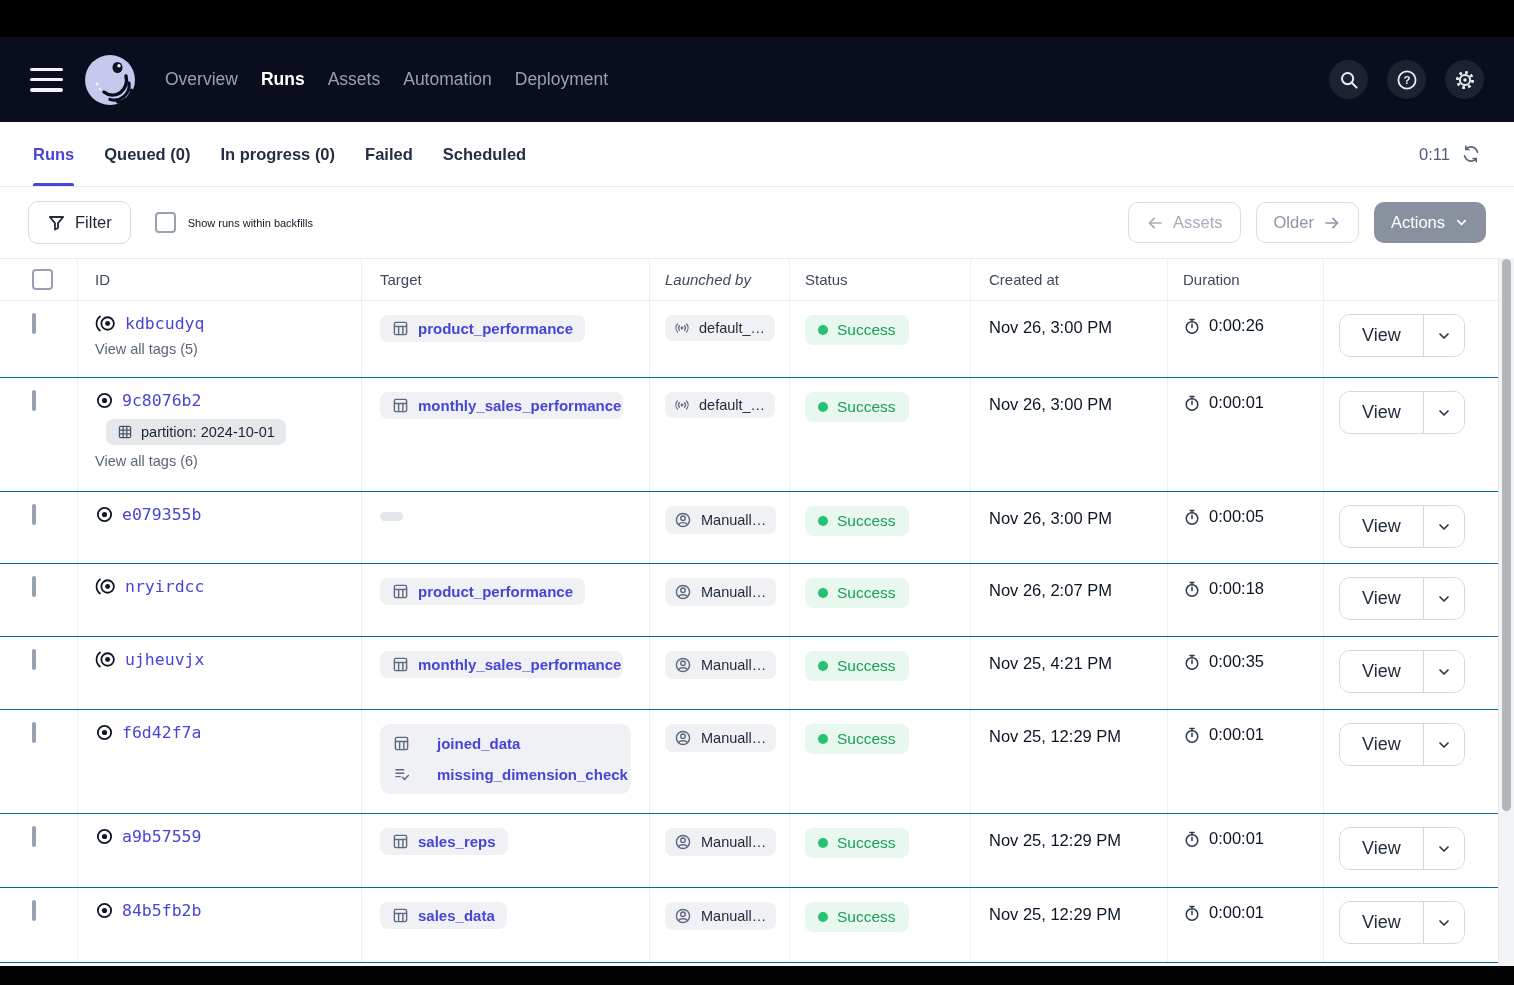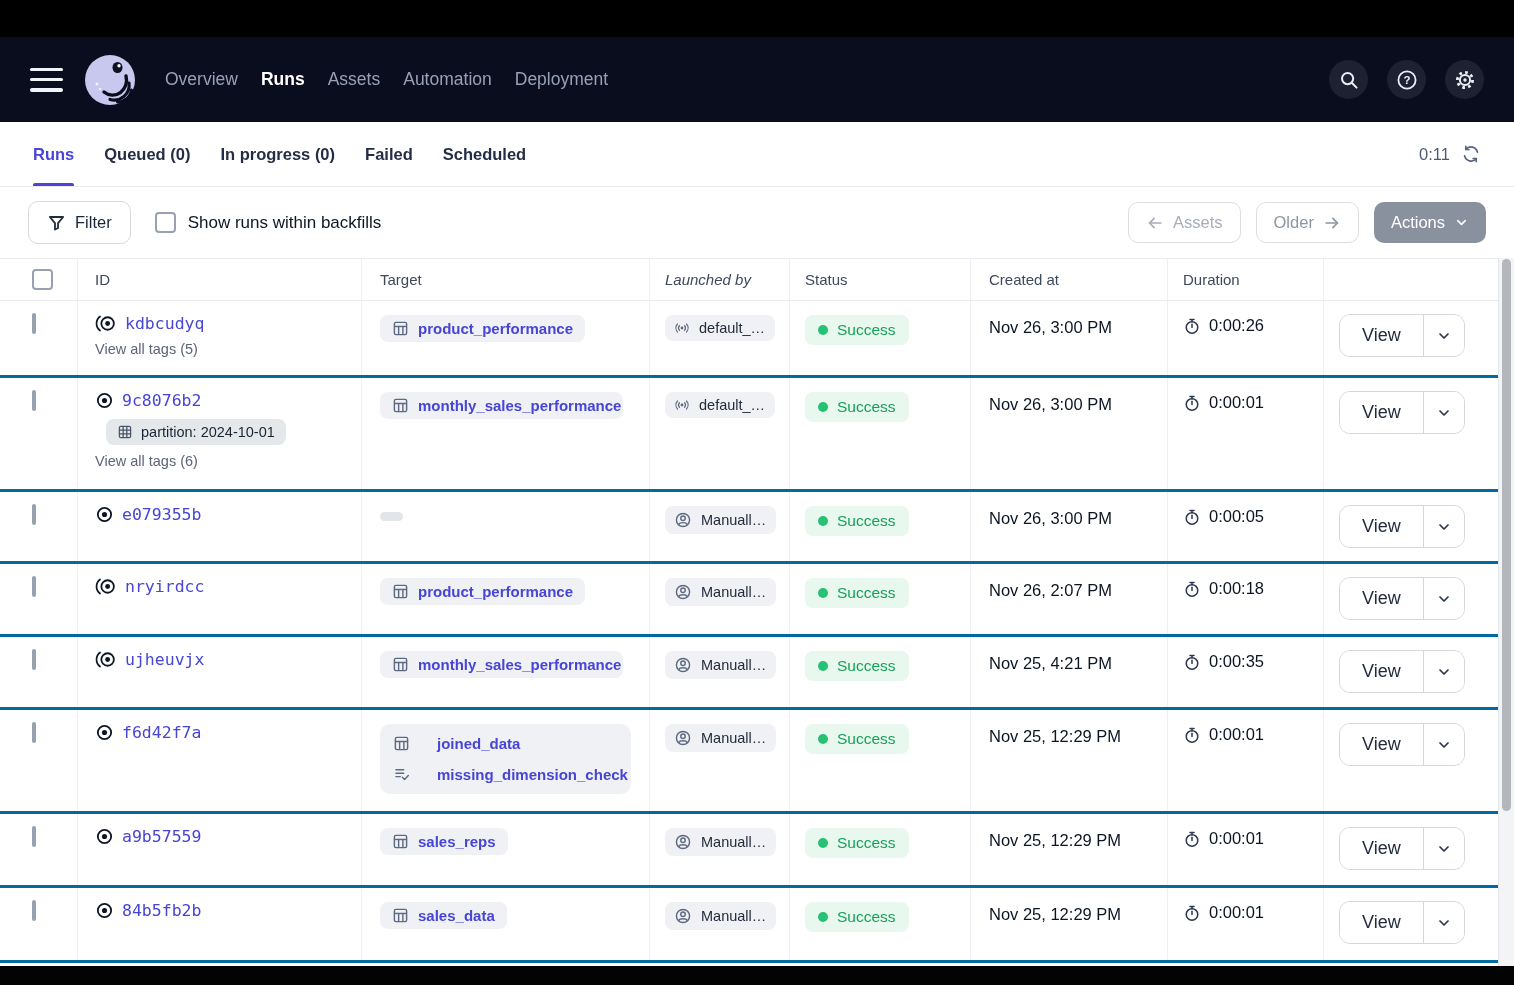--- a/index.html
+++ b/index.html
@@ -24,34 +24,34 @@
   .tab { position:relative; display:flex; align-items:center; margin-right:30px; font-size:16.5px; font-weight:600; color:#232e45; cursor:pointer; }
   .tab.active { color:#4b44d9; }
   .tab.active::after { content:""; position:absolute; left:0; right:0; bottom:0; height:3px; border-radius:2px 2px 0 0; background:#4b44d9; }
   .tabs-right { margin-left:auto; display:flex; align-items:center; gap:11px; color:#4e5b76; font-size:16.5px; }
   .refresh-btn { background:none; border:none; display:flex; align-items:center; cursor:pointer; }
 
   
   .toolbar { height:71px; display:flex; align-items:center; padding:0 28px; }
   .filter-btn { height:43px; display:flex; align-items:center; gap:9px; padding:0 18px; background:#fff; border:1px solid #d6dade; border-radius:10px; font-size:16.5px; font-weight:500; color:#1b2434; cursor:pointer; font-family:inherit; }
   .cb { width:21px; height:21px; border:2px solid #98a1af; border-radius:4px; background:#fff; margin-left:24px; flex:0 0 auto; cursor:pointer; }
-  .cb-label { margin-left:12px; font-size:17px; color:#0e1726; }
+  .cb-label { margin-left:12px; font-size:11px; color:#0e1726; }
   .toolbar-right { margin-left:auto; display:flex; align-items:center; gap:15px; }
   .btn-outline { height:41px; display:flex; align-items:center; gap:9px; padding:0 17px; background:#fff; border:1px solid #dbdfe4; border-radius:10px; font-size:16.5px; font-family:inherit; cursor:pointer; }
   .btn-newer { color:#a6adba; }
   .btn-older { color:#8d96a4; }
   .btn-actions { height:41px; display:flex; align-items:center; gap:9px; padding:0 17px; background:#8a919e; color:#fff; border:none; border-radius:10px; font-size:16.5px; font-weight:500; font-family:inherit; cursor:pointer; }
 
   
   .table { width:1498px; border-top:1px solid #e9ebee; }
   .thead, .row { display:grid; grid-template-columns:78px 284px 288px 140px 181px 197px 156px 174px; }
   .thead { height:42px; border-bottom:1px solid #e9ebee; }
   .hcell { display:flex; align-items:center; font-size:15px; color:#3e495d; border-right:1px solid #eef0f3; }
   .hcell:last-child, .cell:last-child { border-right:none; }
-  .row { border-bottom:3px solid #0369a1; }
+  .row { border-bottom:1px solid #0369a1; }
   .cell { border-right:1px solid #eef0f3; }
   .col-check { padding:14px 0 0 32px; }
   .col-id { padding:13px 14px 12px 17px; }
   .col-target { padding:14px 14px 12px 18px;font-weight:bold; }
   .col-launched { padding:14px 8px 0 15px; }
   .col-status { padding:14px 8px 0 15px; }
   .col-created { padding:17px 8px 0 18px; font-size:16.5px; color:#0c1524; }
   .col-duration { padding:15px 8px 0 15px; display:flex; align-items:flex-start; gap:8px; font-size:16.5px; color:#0c1524; }
   .col-duration .icn { margin-top:1px; }
   .col-actions { padding:13px 8px 0 15px; }

